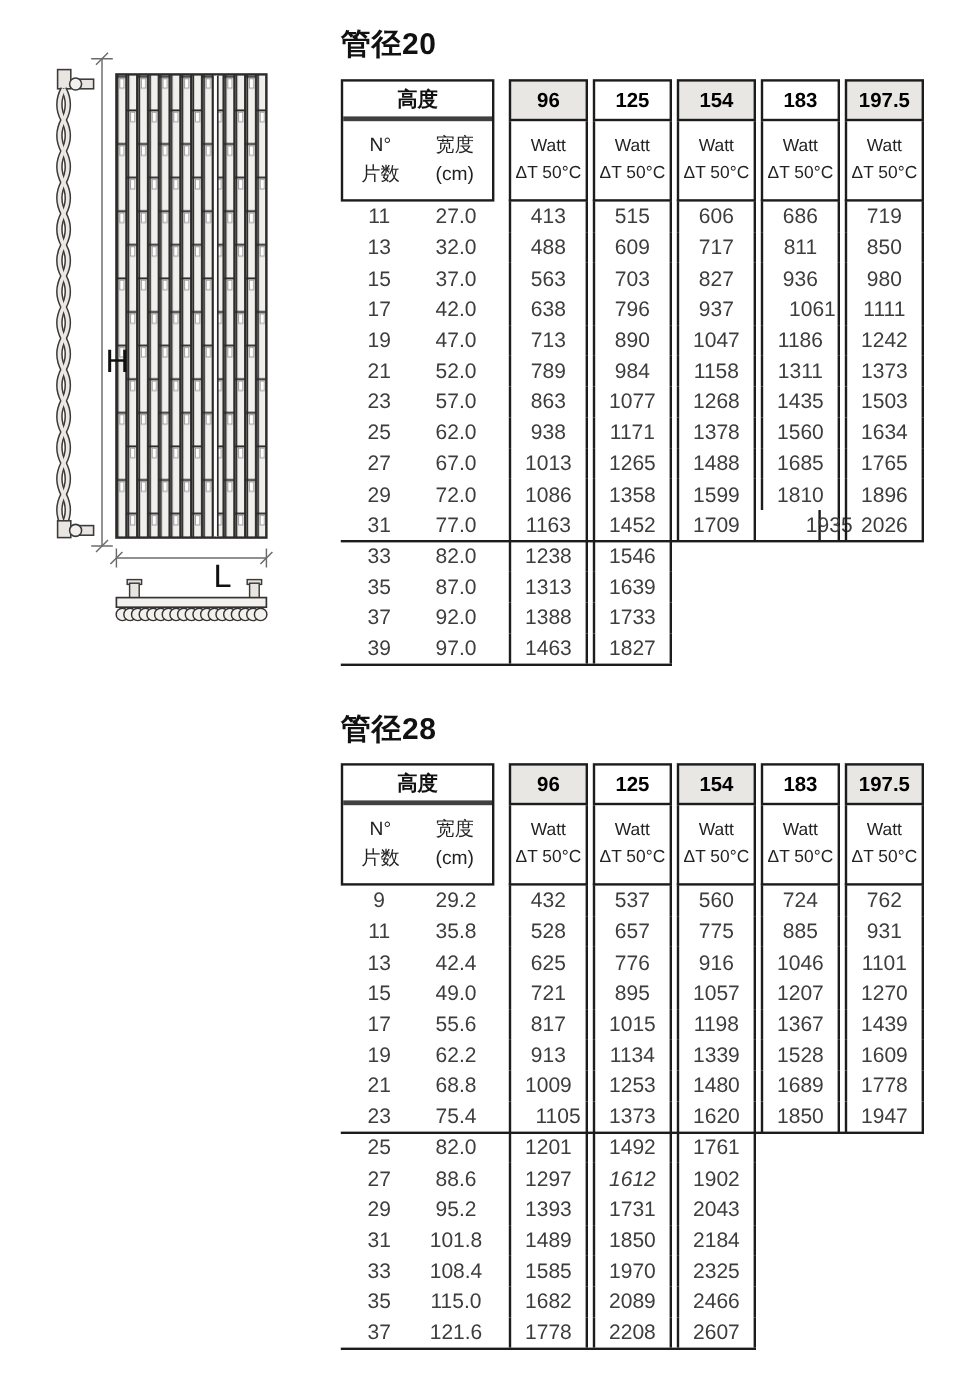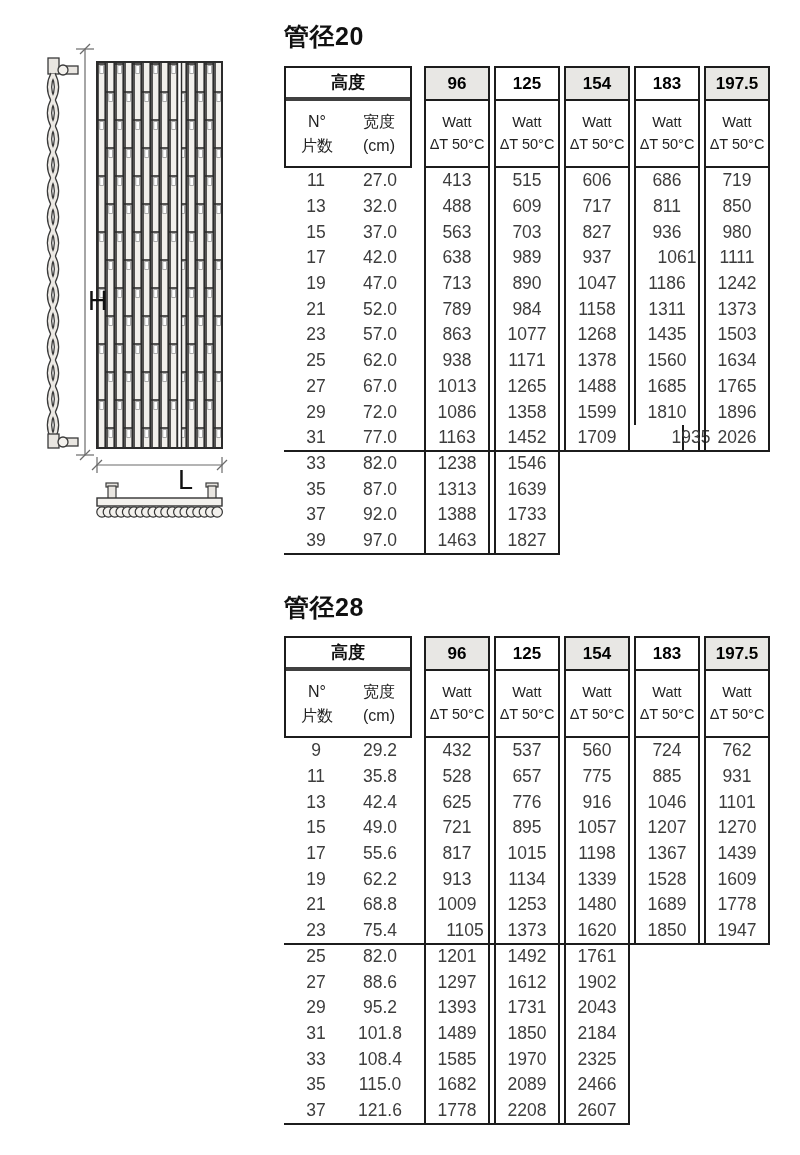--- a/index.html
+++ b/index.html
@@ -207,21 +207,21 @@
       <div class="c n" style="grid-area: 5 / 1;">15</div>
       <div class="c w" style="grid-area: 5 / 2;">37.0</div>
       <div class="c s" style="grid-area: 5 / 4;">563</div>
       <div class="c s" style="grid-area: 5 / 6;">703</div>
       <div class="c s" style="grid-area: 5 / 8;">827</div>
       <div class="c s" style="grid-area: 5 / 10;">936</div>
       <div class="c s" style="grid-area: 5 / 12;">980</div>
       <div class="c n" style="grid-area: 6 / 1;">17</div>
       <div class="c w" style="grid-area: 6 / 2;">42.0</div>
       <div class="c s" style="grid-area: 6 / 4;">638</div>
-      <div class="c s" style="grid-area: 6 / 6;">989</div>
+      <div class="c s" style="grid-area: 6 / 6;">796</div>
       <div class="c s" style="grid-area: 6 / 8;">937</div>
       <div class="c s" style="grid-area: 6 / 10; padding-left: 20px;">1061</div>
       <div class="c s" style="grid-area: 6 / 12;">1111</div>
       <div class="c n" style="grid-area: 7 / 1;">19</div>
       <div class="c w" style="grid-area: 7 / 2;">47.0</div>
       <div class="c s" style="grid-area: 7 / 4;">713</div>
       <div class="c s" style="grid-area: 7 / 6;">890</div>
       <div class="c s" style="grid-area: 7 / 8;">1047</div>
       <div class="c s" style="grid-area: 7 / 10;">1186</div>
       <div class="c s" style="grid-area: 7 / 12;">1242</div>
@@ -394,21 +394,21 @@
       <div class="c s" style="grid-area: 10 / 10;">1850</div>
       <div class="c s" style="grid-area: 10 / 12;">1947</div>
       <div class="c n" style="grid-area: 11 / 1;">25</div>
       <div class="c w" style="grid-area: 11 / 2;">82.0</div>
       <div class="c s" style="grid-area: 11 / 4;">1201</div>
       <div class="c s" style="grid-area: 11 / 6;">1492</div>
       <div class="c s" style="grid-area: 11 / 8;">1761</div>
       <div class="c n" style="grid-area: 12 / 1;">27</div>
       <div class="c w" style="grid-area: 12 / 2;">88.6</div>
       <div class="c s" style="grid-area: 12 / 4;">1297</div>
-      <div class="c s" style="grid-area: 12 / 6;">1612</div>
+      <div class="c s" style="grid-area: 12 / 6; font-style: italic;">1612</div>
       <div class="c s" style="grid-area: 12 / 8;">1902</div>
       <div class="c n" style="grid-area: 13 / 1;">29</div>
       <div class="c w" style="grid-area: 13 / 2;">95.2</div>
       <div class="c s" style="grid-area: 13 / 4;">1393</div>
       <div class="c s" style="grid-area: 13 / 6;">1731</div>
       <div class="c s" style="grid-area: 13 / 8;">2043</div>
       <div class="c n" style="grid-area: 14 / 1;">31</div>
       <div class="c w" style="grid-area: 14 / 2;">101.8</div>
       <div class="c s" style="grid-area: 14 / 4;">1489</div>
       <div class="c s" style="grid-area: 14 / 6;">1850</div>

